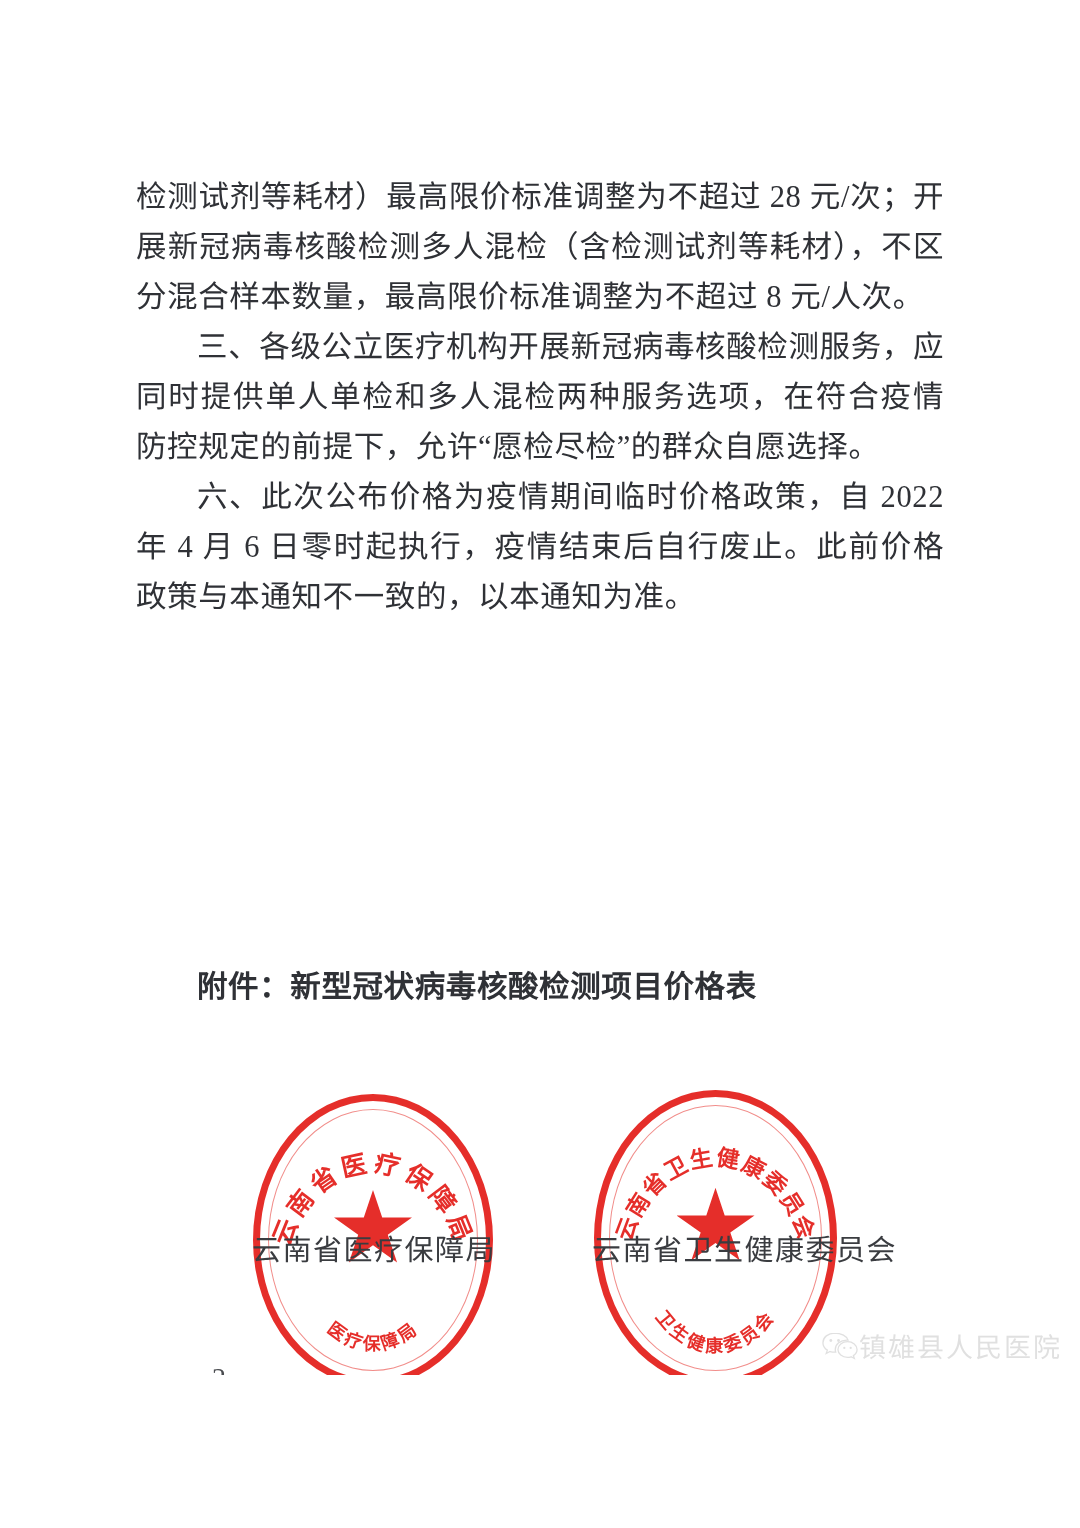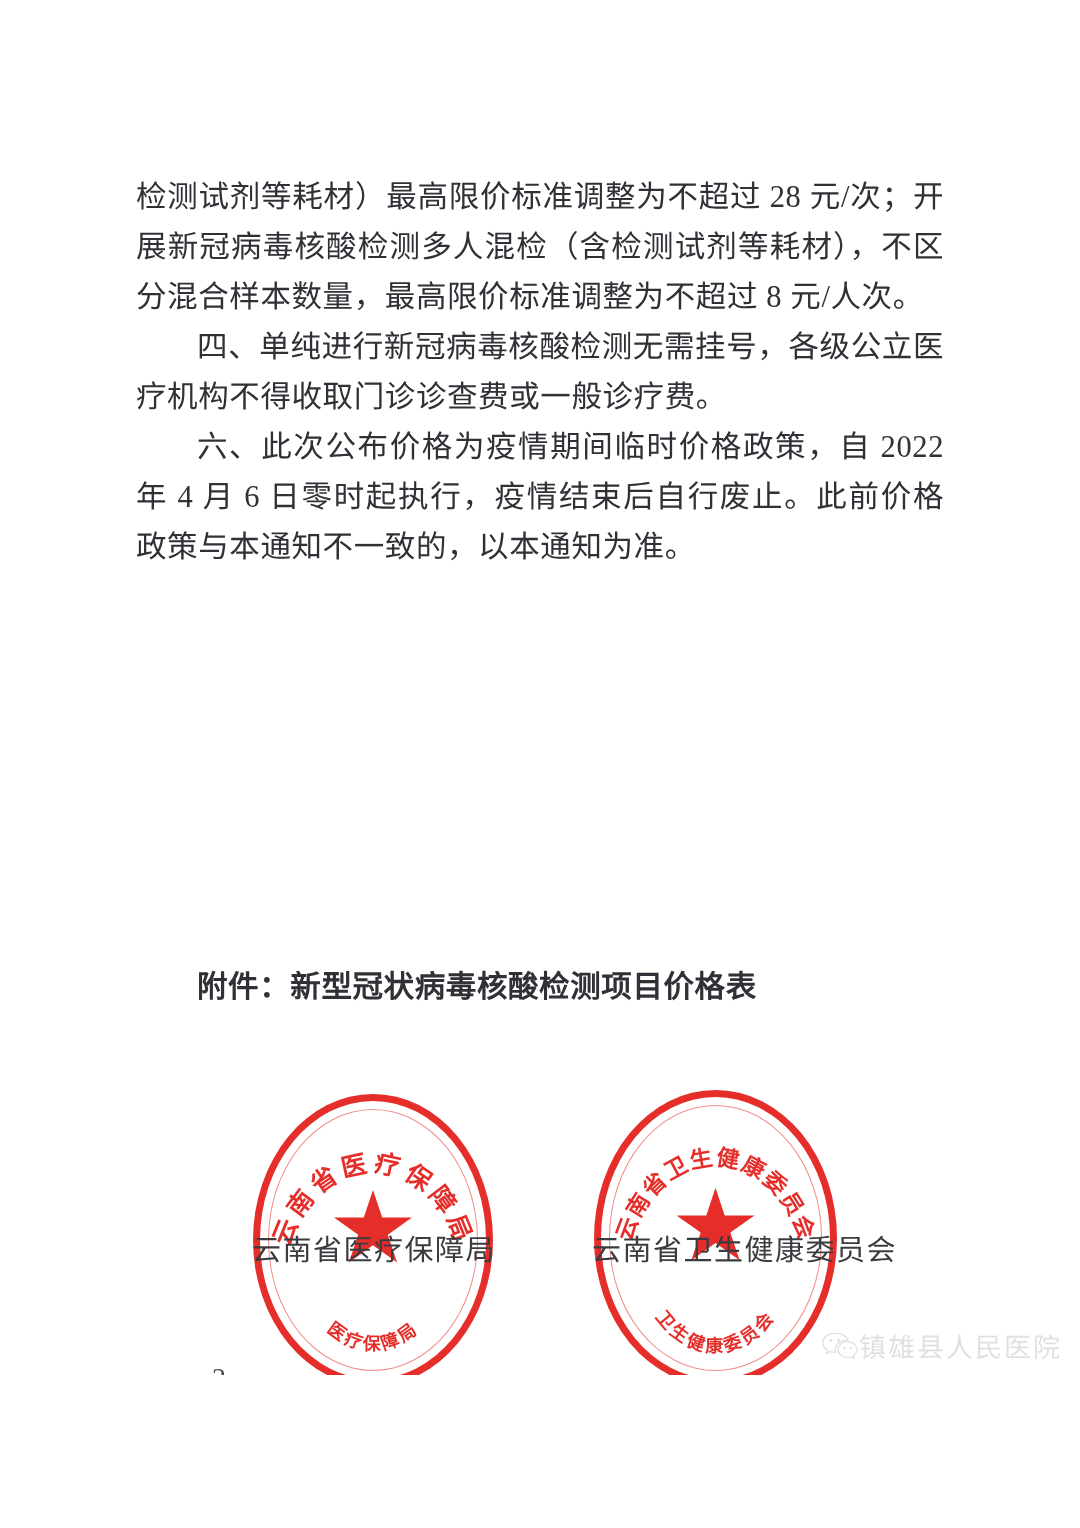--- a/index.html
+++ b/index.html
@@ -165,21 +165,21 @@
     white-space: nowrap;
   }
 </style>
 </head>
 <body>
 
 <div class="page">
 
   <div class="doc-body">
     <p class="para">检测试剂等耗材）最高限价标准调整为不超过 28 元/次；开展新冠病毒核酸检测多人混检（含检测试剂等耗材），不区分混合样本数量，最高限价标准调整为不超过 8 元/人次。</p>
-    <p class="para indent">四、单纯进行新冠病毒核酸检测无需挂号，各级公立医疗机构不得收取门诊诊查费或一般诊疗费。</p>
+    <p class="para indent">三、各级公立医疗机构开展新冠病毒核酸检测服务，应同时提供单人单检和多人混检两种服务选项，在符合疫情防控规定的前提下，允许“愿检尽检”的群众自愿选择。</p>
     <p class="para indent">六、此次公布价格为疫情期间临时价格政策，自 2022 年 4 月 6 日零时起执行，疫情结束后自行废止。此前价格政策与本通知不一致的，以本通知为准。</p>
   </div>
 
   <div class="attachment">附件：新型冠状病毒核酸检测项目价格表</div>
 
   <div class="seal-area">
 
     <div class="seal seal-left">
       <div class="seal-inner-ring"></div>
       <svg class="seal-arc" viewBox="0 0 240 292">

